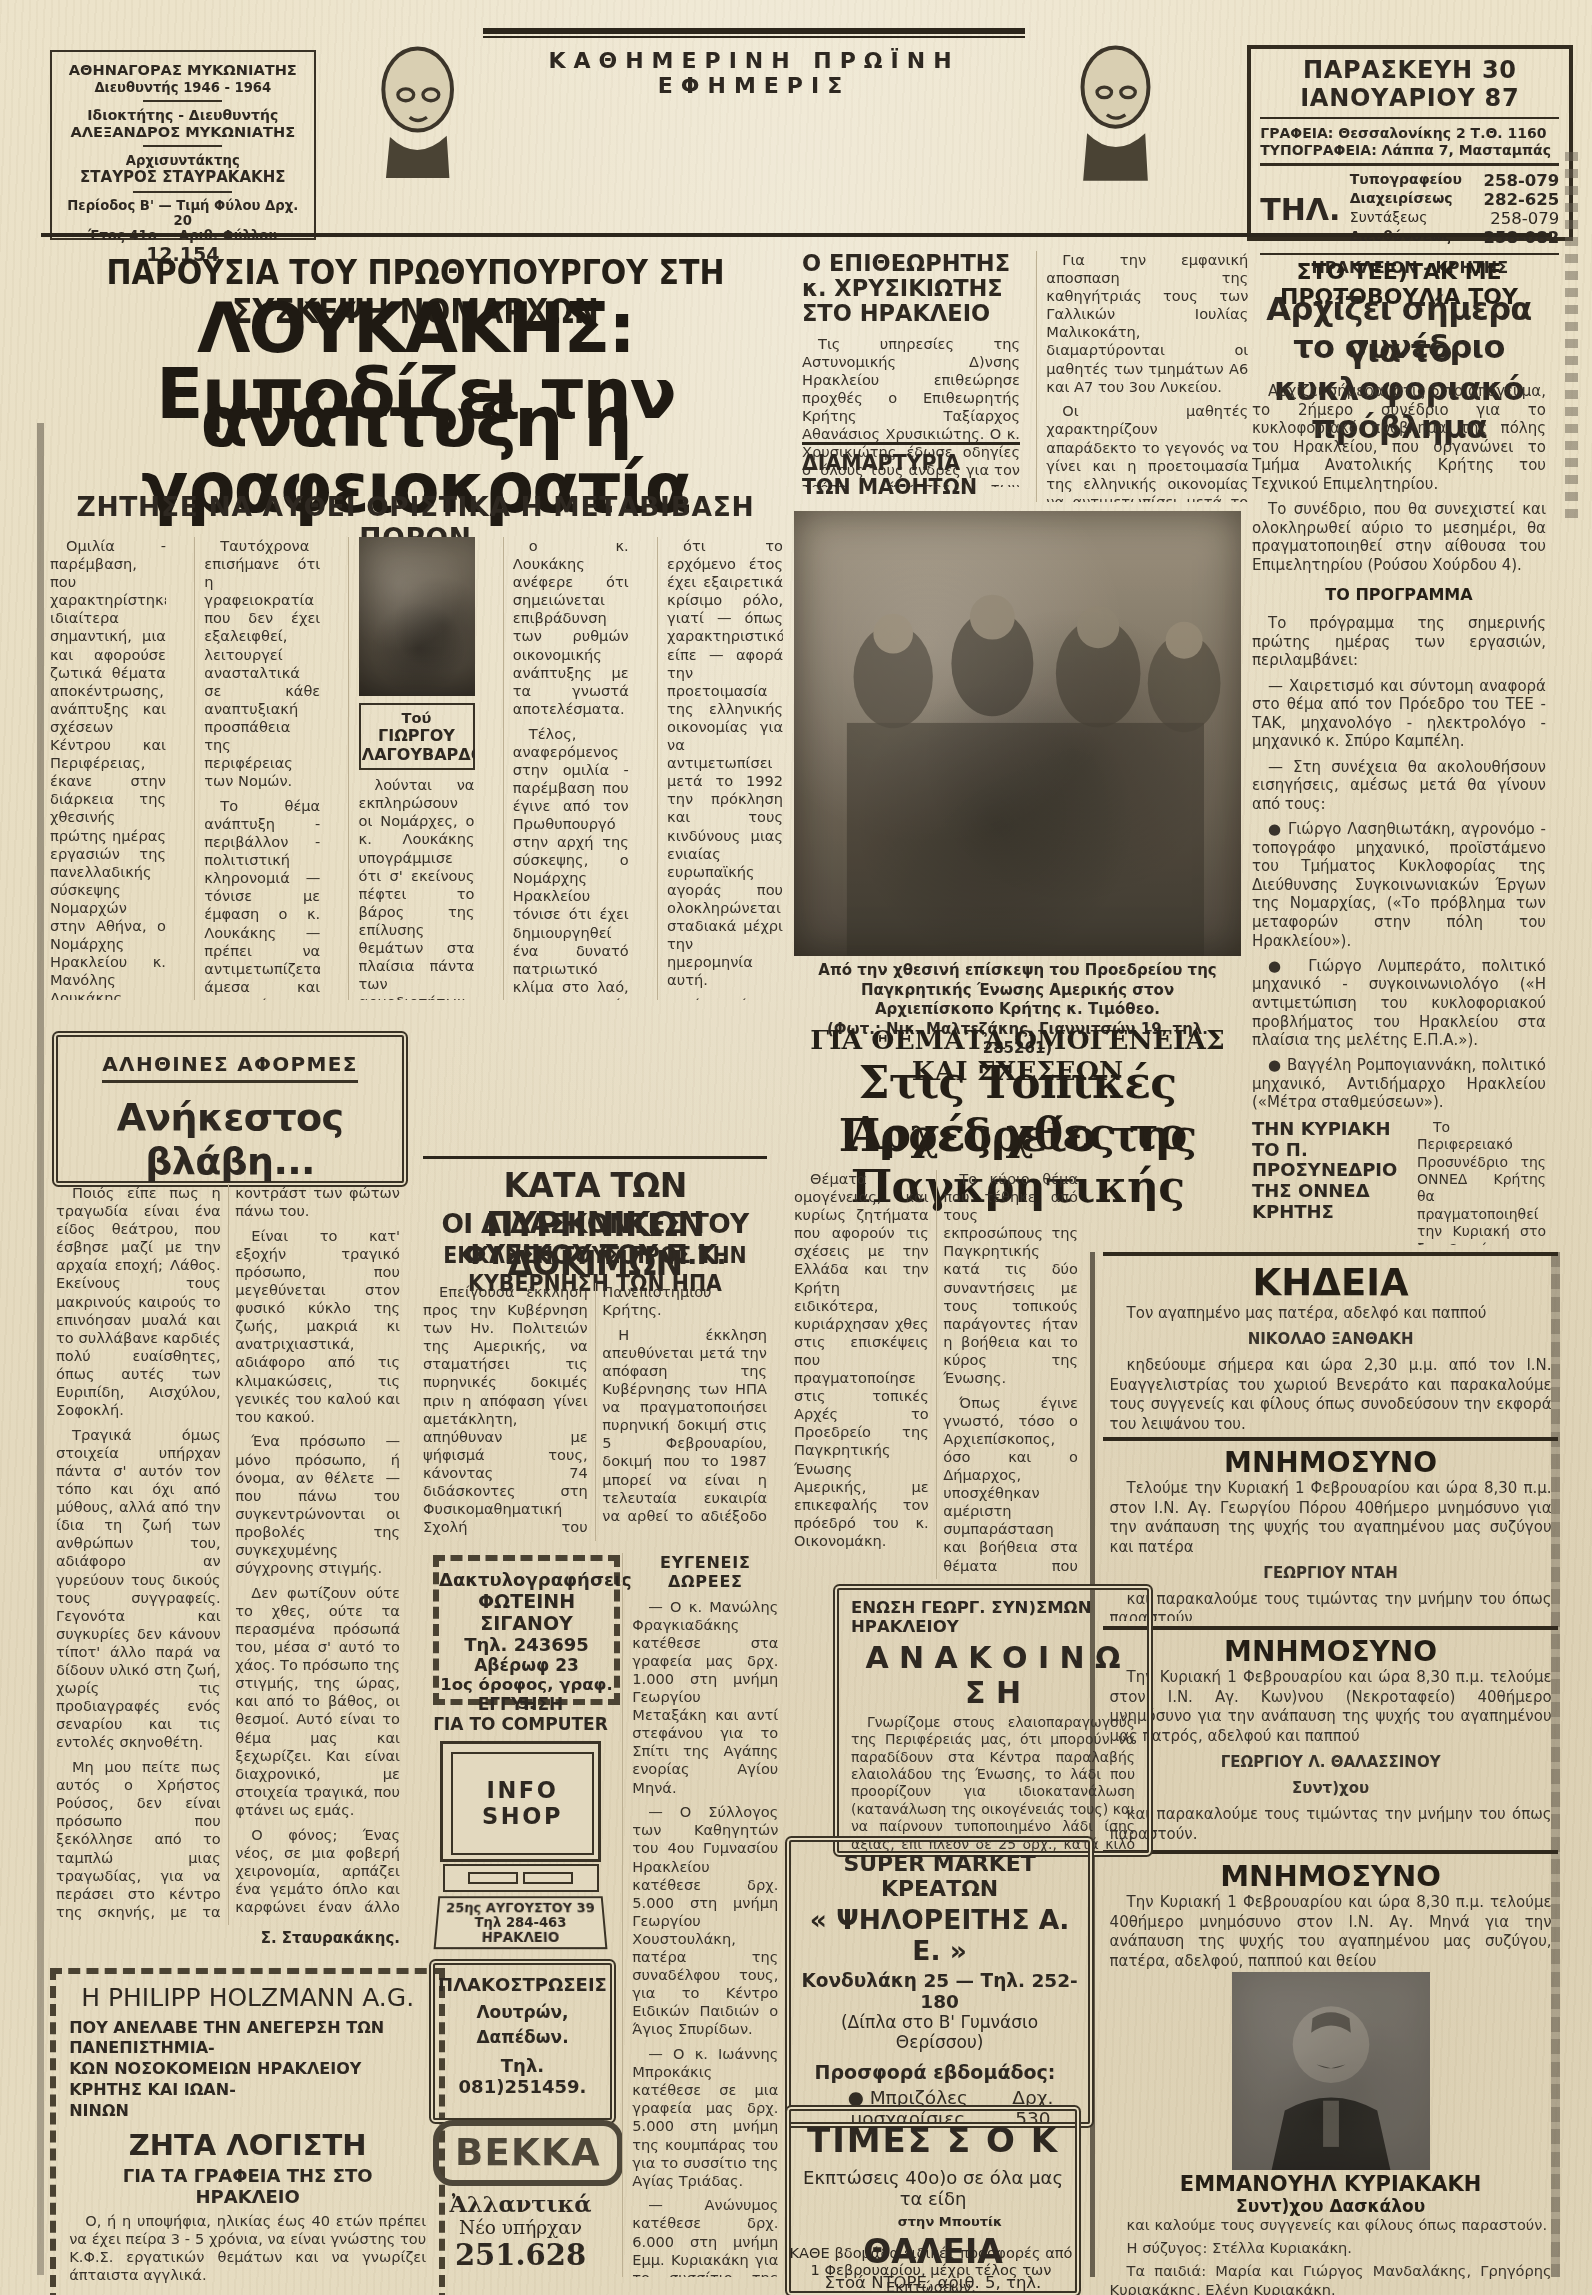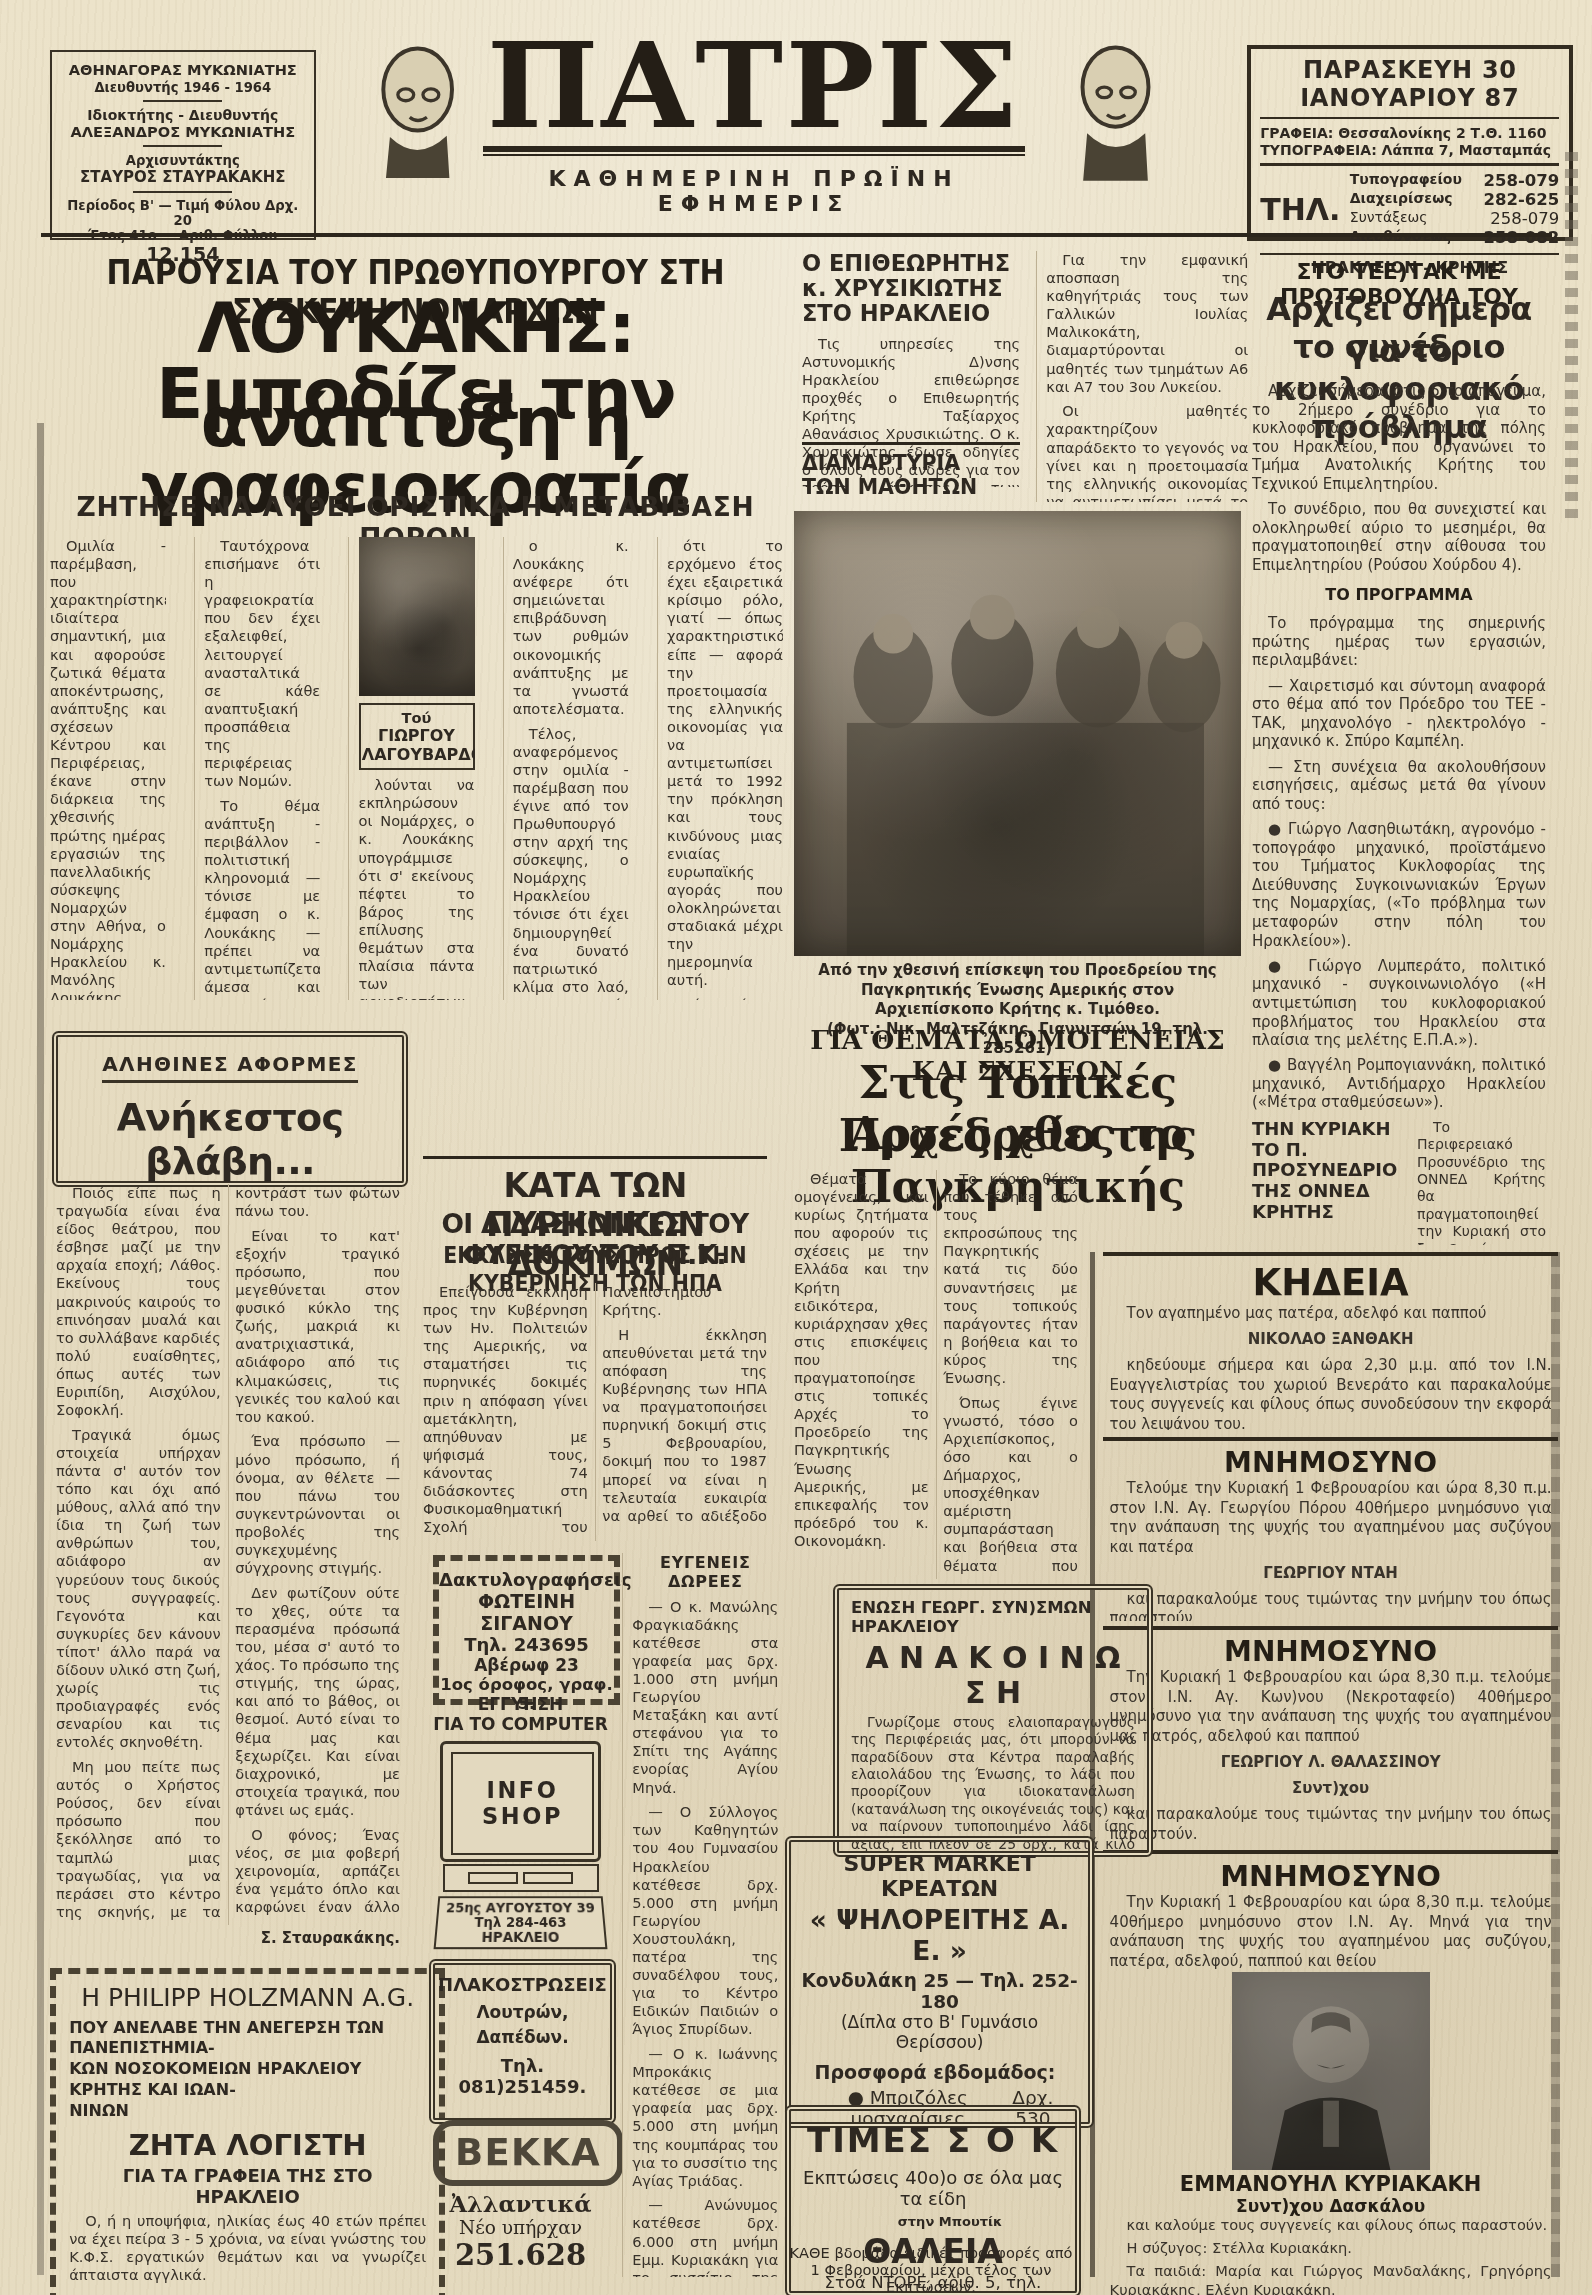--- a/index.html
+++ b/index.html
@@ -63,21 +63,20 @@
     <svg width="96" height="142" viewBox="0 0 145 215">
       <ellipse cx="72" cy="78" rx="52" ry="62" fill="#d9cfb2" stroke="#3c352a" stroke-width="6"></ellipse>
       <ellipse cx="54" cy="86" rx="12" ry="9" fill="none" stroke="#3c352a" stroke-width="5"></ellipse>
       <ellipse cx="92" cy="86" rx="12" ry="9" fill="none" stroke="#3c352a" stroke-width="5"></ellipse>
       <path d="M60 120 Q72 130 86 120" fill="none" stroke="#3c352a" stroke-width="5"></path>
       <path d="M30 150 Q72 190 116 148 L120 212 L24 212 Z" fill="#4a4334"></path>
     </svg>
   </div>
 
   <div class="abs tc" style="left:463px;top:26.5px;width:582px;">
-    <div class="serifhead" style="font-size:118px;line-height:1;letter-spacing:2.6px;">ΠΑΤΡΙΣ</div>
     <div style="height:6px;background:#2c261c;margin:1.3px 20px 2.6px;"></div>
     <div style="height:2px;background:#2c261c;margin:0 20px 9.3px;"></div>
     <div style="font-size:22px;font-weight:bold;letter-spacing:8px;">ΚΑΘΗΜΕΡΙΝΗ ΠΡΩΪΝΗ ΕΦΗΜΕΡΙΣ</div>
   </div>
 
   <div class="abs" style="left:1066px;top:34px;width:99px;height:149px;">
     <svg width="99" height="149" viewBox="0 0 150 225">
       <ellipse cx="75" cy="80" rx="50" ry="60" fill="#d9cfb2" stroke="#3c352a" stroke-width="6"></ellipse>
       <ellipse cx="58" cy="88" rx="11" ry="8" fill="none" stroke="#3c352a" stroke-width="5"></ellipse>
       <ellipse cx="94" cy="88" rx="11" ry="8" fill="none" stroke="#3c352a" stroke-width="5"></ellipse>
@@ -332,21 +331,21 @@
     <div style="font-size:19px;font-weight:bold;">ΣΙΓΑΝΟΥ</div>
     <div style="font-size:18px;font-weight:bold;">Τηλ. 243695</div>
     <div style="font-size:17px;font-weight:bold;">Αβέρωφ 23</div>
     <div style="font-size:16.5px;font-weight:bold;">1ος όροφος, γραφ. 5.</div>
   </div>
 
   <div class="abs tc" style="left:433px;top:1694px;width:175px;height:259px;overflow:hidden;">
     <div style="font-size:17px;font-weight:bold;">ΕΓΓΥΗΣΗ</div>
     <div style="font-size:17px;font-weight:bold;">ΓΙΑ ΤΟ COMPUTER</div>
     <div style="margin-top:6.6px;">
-      <div style="width:139px;height:99px;margin:0 auto;border:3.3px solid #3a3326;border-radius:6px;padding:8px;background:#e3d9bf;">
+      <div style="width:139px;height:99px;margin:0 auto;border:3.3px solid #3a3326;border-radius:0;padding:8px;background:#e3d9bf;">
         <div style="width:100%;height:100%;border:2.6px solid #3a3326;display:flex;flex-direction:column;justify-content:center;">
           <div style="font-size:22.5px;font-weight:bold;letter-spacing:2.6px;">INFO</div>
           <div style="font-size:22.5px;font-weight:bold;letter-spacing:2.6px;">SHOP</div>
         </div>
       </div>
       <div style="width:152px;height:24px;margin:2.6px auto 0;border:2.6px solid #3a3326;background:#e3d9bf;display:flex;gap:5.3px;justify-content:center;align-items:center;">
         <div style="width:46px;height:8px;border:2px solid #3a3326;"></div>
         <div style="width:46px;height:8px;border:2px solid #3a3326;"></div>
       </div>
       <div style="width:165px;margin:2.6px auto 0;border:2.6px solid #3a3326;background:#e3d9bf;padding:2.6px 0;transform:perspective(198px) rotateX(12deg);">

